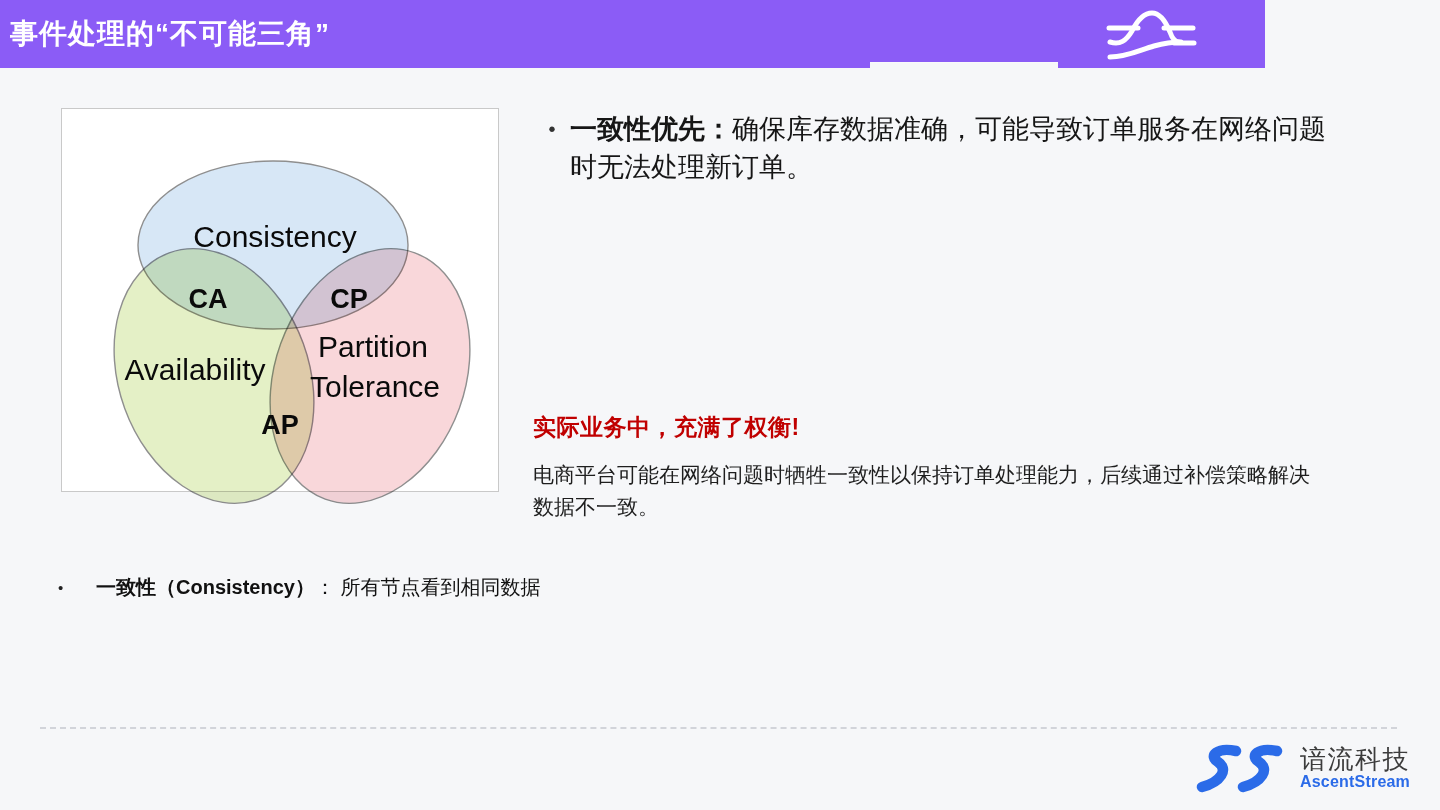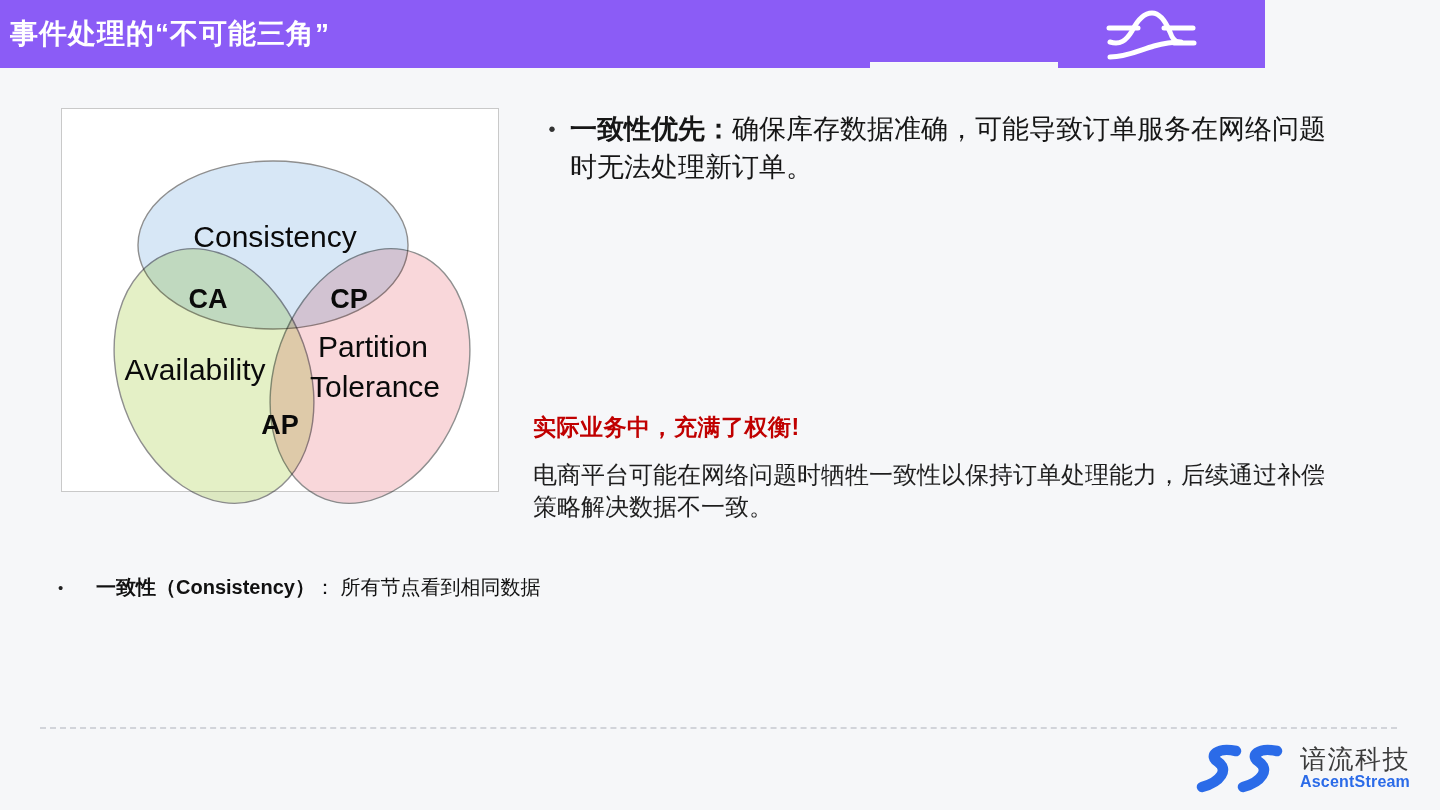--- a/index.html
+++ b/index.html
@@ -47,21 +47,21 @@
     content:"•";position:absolute;left:16px;top:0;
     font-size:20px;line-height:38px;color:#333;
   }
   .term{font-weight:bold;}
   .warning{
     position:absolute;left:533px;top:412px;
     font-size:23px;font-weight:bold;color:#C00000;letter-spacing:0.5px;
   }
   .note{
     position:absolute;left:533px;top:459px;width:795px;
-    font-size:24px;line-height:32px;color:#1e1e1e;
+    font-size:21px;line-height:32px;color:#1e1e1e;
   }
   
   .definitions{position:absolute;left:40px;top:563px;list-style:none;margin:8px;padding:0;}
   .definitions li{
     position:relative;padding-left:48px;
     font-size:20px;line-height:33.5px;color:#111;
   }
   .definitions li::before{
     content:"•";position:absolute;left:10px;top:0;
     font-size:15px;line-height:33.5px;color:#222;

